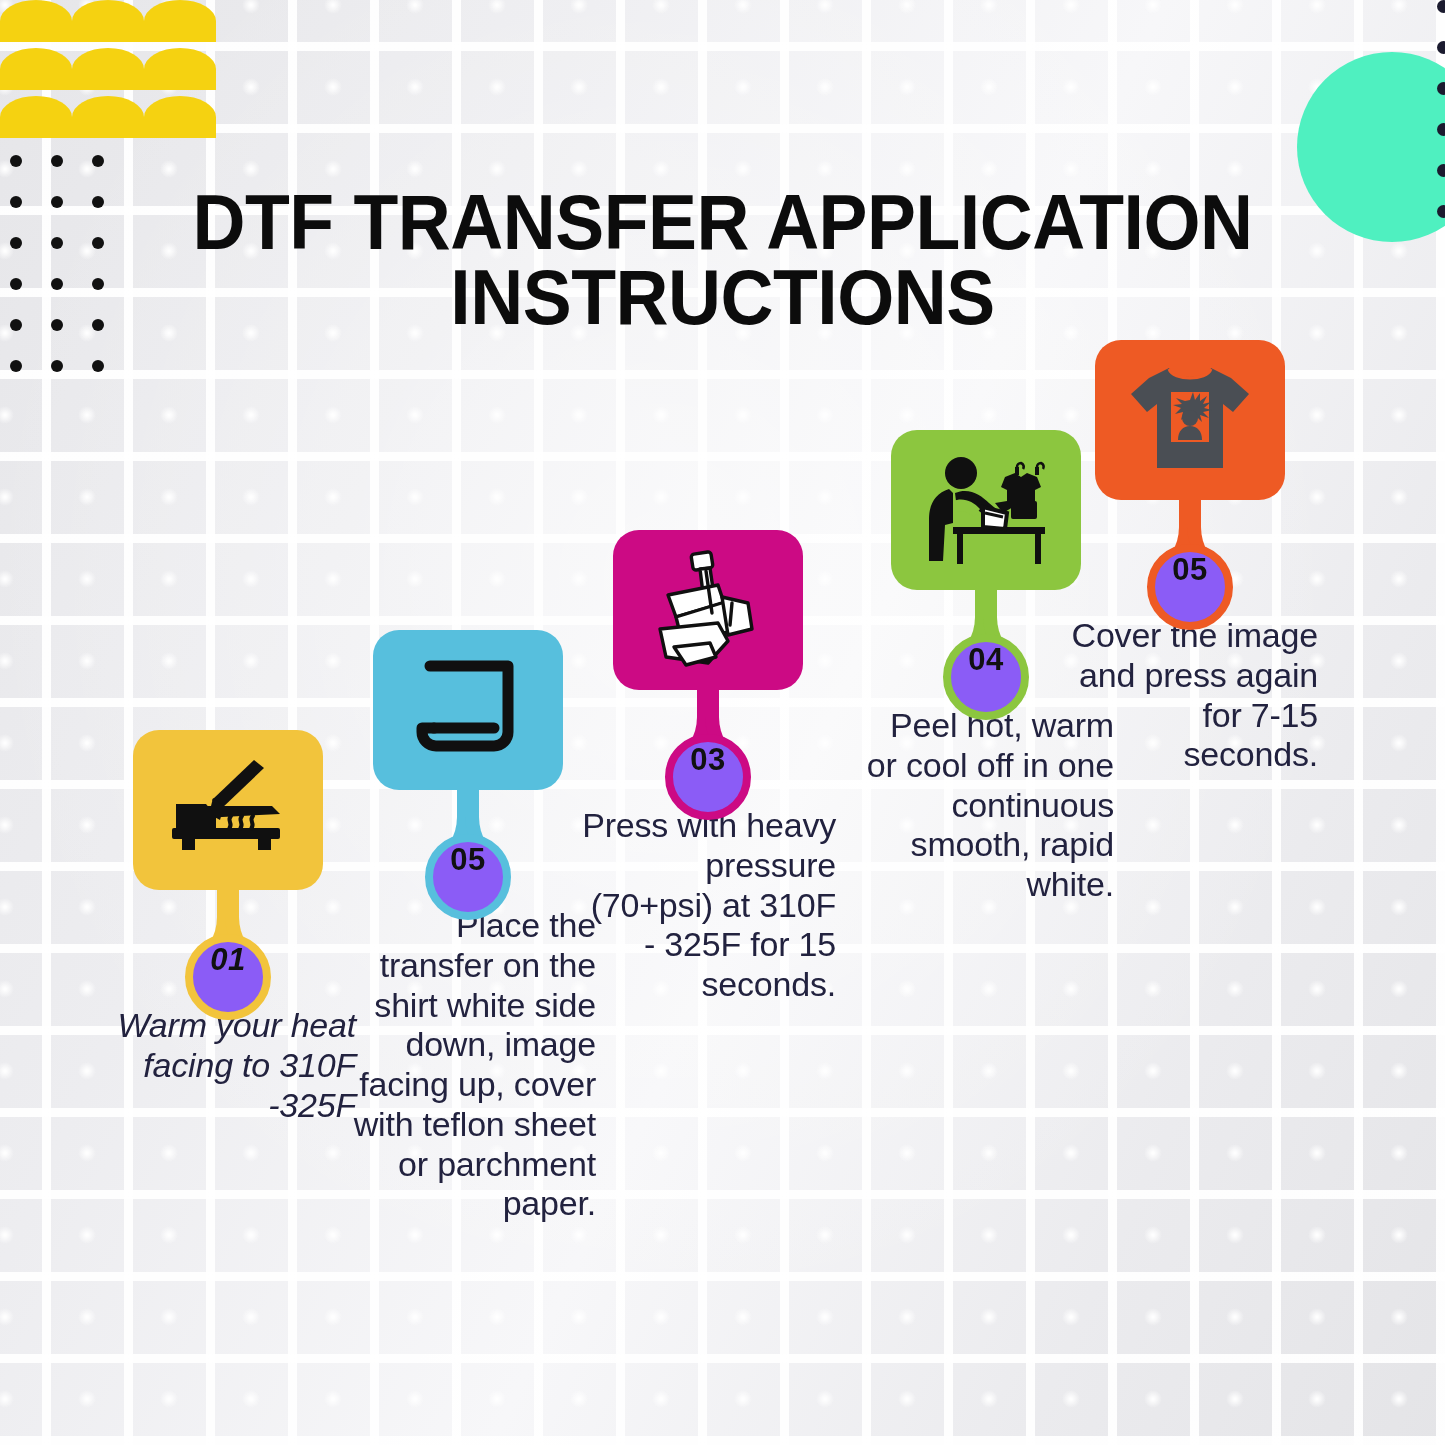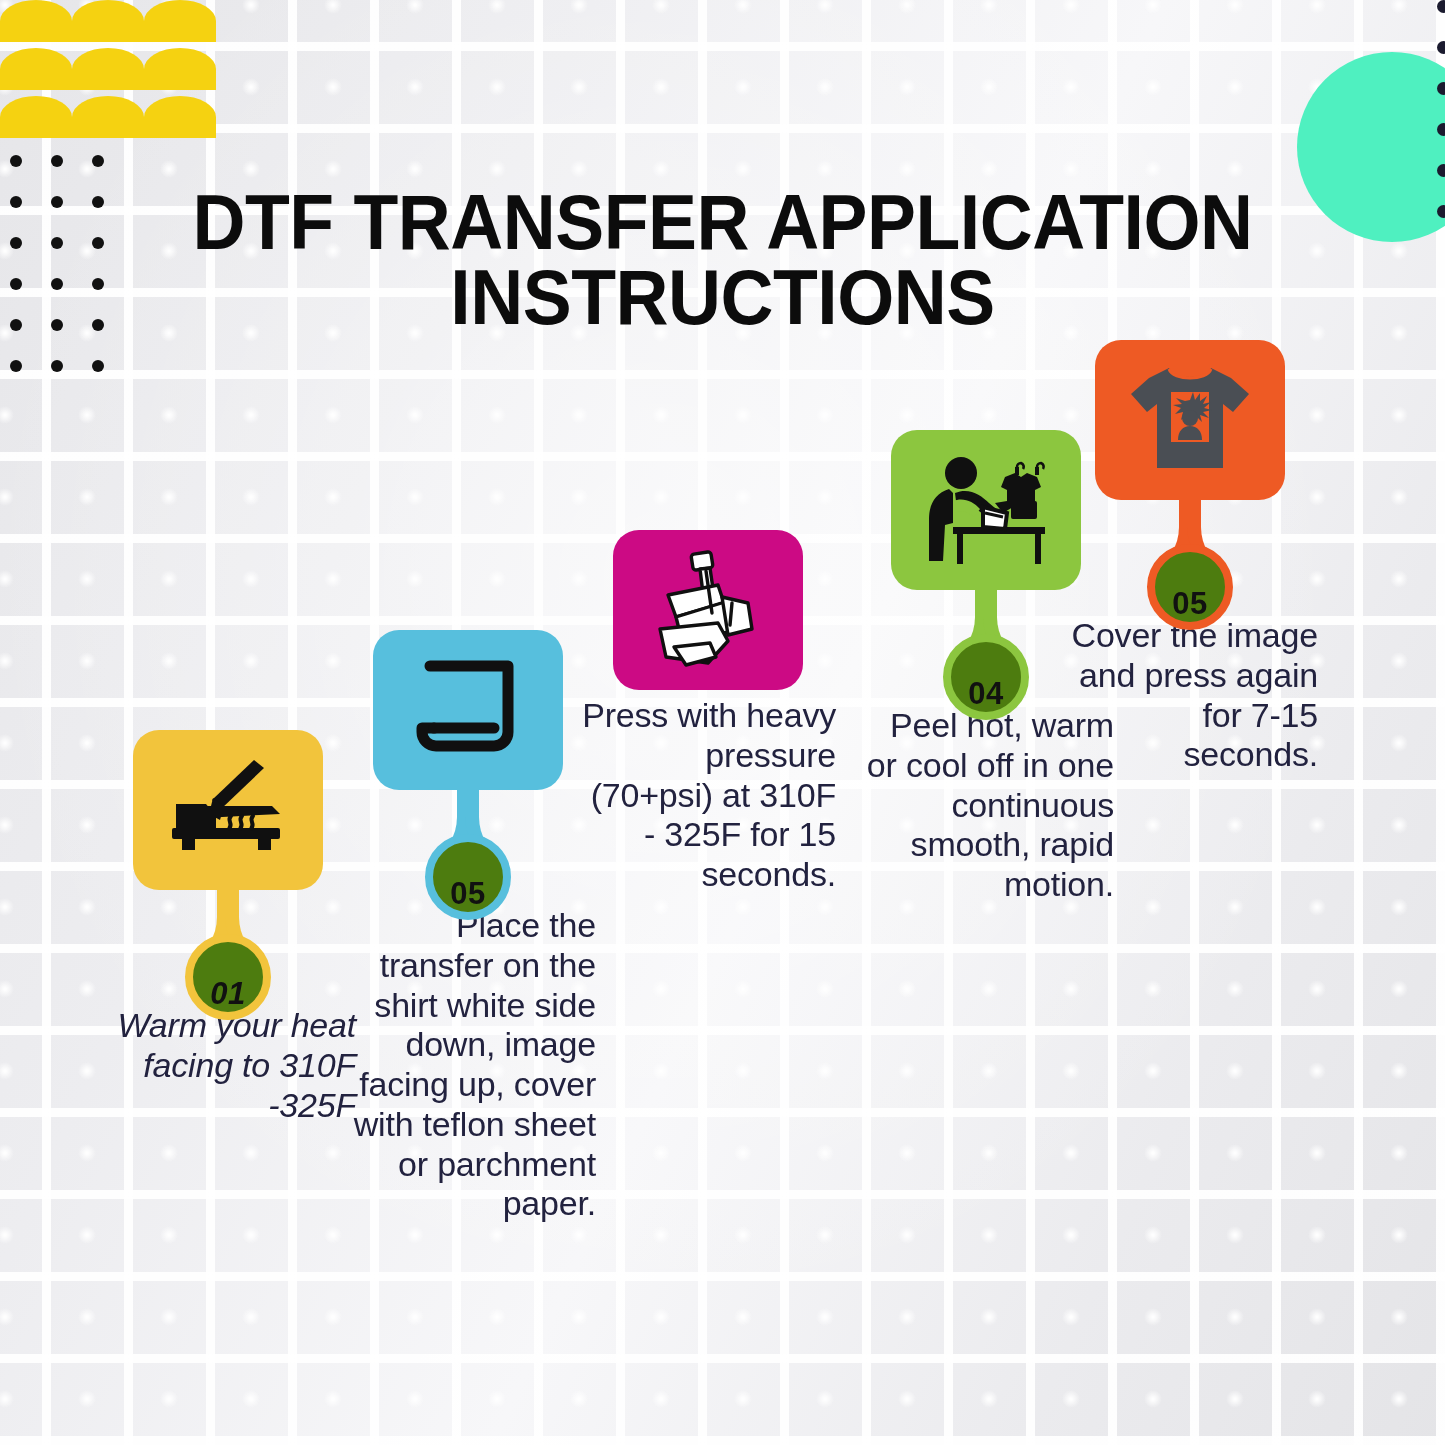--- a/index.html
+++ b/index.html
@@ -99,23 +99,23 @@
   .connector .stem::after{
     content:"";position:absolute;top:0;width:26px;height:72px;
   }
   .connector .stem::before{left:-26px;border-bottom-right-radius:28px 40px;box-shadow:14px 0 0 0 var(--c);}
   .connector .stem::after{right:-26px;border-bottom-left-radius:28px 40px;box-shadow:-14px 0 0 0 var(--c);}
   .connector .stem .bar{position:absolute;left:0;top:0;width:22px;height:64px;background:var(--c);}
 
   .badge{
     position:absolute;left:50%;top:52px;transform:translateX(-50%);
     width:86px;height:86px;border-radius:50%;
-    background:#4d7c0f;border:8px solid var(--c);
+    background:#8b5cf6;border:8px solid var(--c);
     box-sizing:border-box;
-    display:flex;align-items:flex-end;justify-content:center;
+    display:flex;align-items:flex-start;justify-content:center;
     z-index:4;
   }
   .badge span{
     font-weight:bold;font-size:31px;color:#111111;letter-spacing:0.5px;
     font-family:"Liberation Sans","DejaVu Sans",sans-serif;
   }
 
   .caption{
     width:256px;margin:16px auto;text-align:right;
     color:#22223f;
@@ -253,20 +253,28 @@
         <path d="M76 48 l26 6 l4 26 l-24 6 z"></path>
         <path d="M14 80 l58 -6 l10 18 l-20 22 l-42 -6 z"></path>
         <path d="M28 98 l36 -4 l6 14 l-30 8 z"></path>
       </g>
       <g fill="none" stroke="#101010" stroke-width="3.4" stroke-linecap="round">
         <path d="M60 22 l6 42"></path>
         <path d="M86 54 l-2 22"></path>
       </g>
     </svg>
   </div>
+  <div class="connector" style="--c:#cc0a84">
+    <div class="stem">
+        <div class="bar"></div>
+      </div>
+    <div class="badge">
+      <span>03</span>
+    </div>
+  </div>
   <p class="caption">Press with heavy pressure (70+psi) at 310F - 325F for 15 seconds.</p>
 </div>
 
 <div class="step" id="step-4">
   <div class="card" style="background:#8cc63f">
     <svg width="134" height="118" viewBox="0 0 134 118">
       <g fill="#101010">
         <circle cx="42" cy="22" r="16"></circle>
         <path d="M30 38 c-14 4 -20 16 -20 30 l0 42 l14 0 l2 -36 l8 -2 l0 -30 z"></path>
         <path d="M36 42 c14 -6 26 2 34 10 l12 10 l-8 9 l-14 -11 c-6 -4 -14 -6 -22 -2 z"></path>
@@ -289,21 +297,21 @@
     </svg>
   </div>
   <div class="connector" style="--c:#8cc63f">
     <div class="stem">
         <div class="bar"></div>
       </div>
     <div class="badge">
       <span>04</span>
     </div>
   </div>
-  <p class="caption">Peel hot, warm or cool off in one continuous smooth, rapid motion.</p>
+  <p class="caption">Peel hot, warm or cool off in one continuous smooth, rapid white.</p>
 </div>
 
 <div class="step" id="step-5">
   <div class="card" style="background:#ee5a24">
     <svg width="130" height="116" viewBox="0 0 130 116">
       <path d="M44 6 L24 16 L6 32 L22 50 L32 42 L32 106 L98 106 L98 42 L108 50 L124 32 L106 16 L86 6
                C84 18 46 18 44 6 Z" fill="#4a4e54"></path>
       <path d="M44 7 C48 19 82 19 86 7" fill="none" stroke="#ee5a24" stroke-width="3"></path>
       <rect x="46" y="30" width="38" height="50" fill="#ee5a24"></rect>
       <g fill="#4a4e54">

